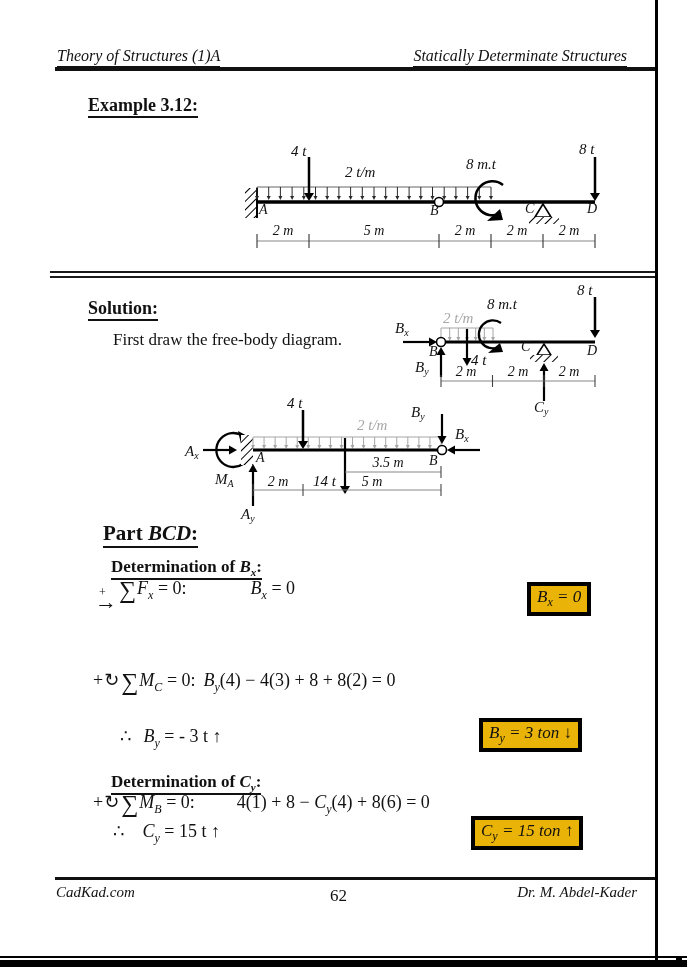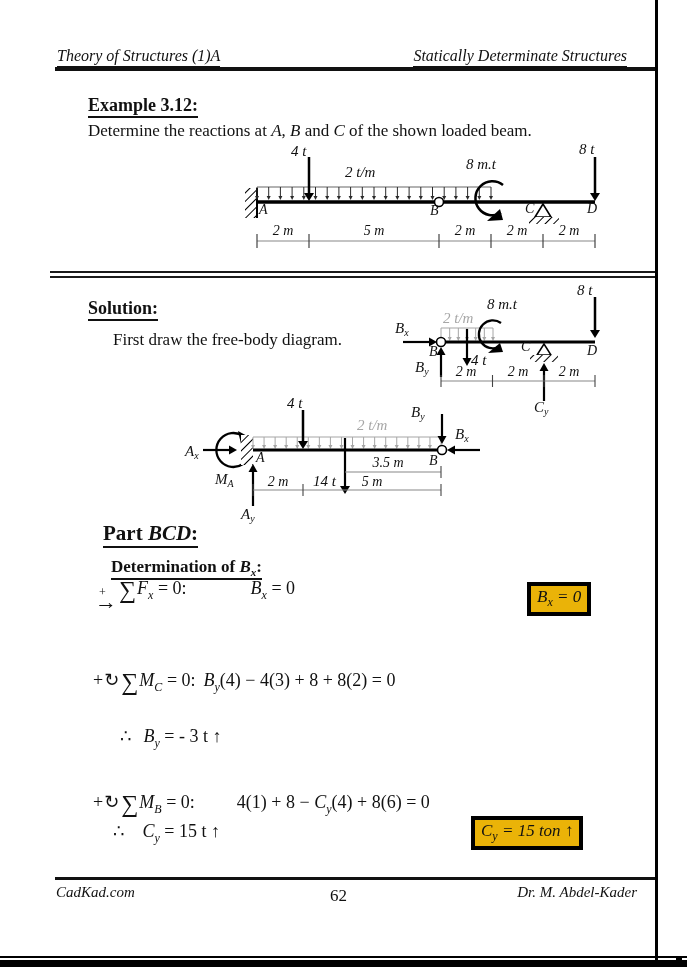--- a/index.html
+++ b/index.html
@@ -44,23 +44,20 @@
 </head>
 <body>
 
 <div class="page">
 
   <div class="abs hdr" style="left:57px;top:46px">Theory of Structures (1)A</div>
   <div class="abs hdr" style="right:60px;top:46px">Statically Determinate Structures</div>
   <div class="abs hdr-rule"></div>
 
   <div class="abs h-ex" style="left:88px;top:95px">Example 3.12:</div>
-  <div class="abs body-text" style="left:88px;top:121px">
-    <span>Determine the reactions at </span><i>A</i><span>, </span><i>B</i><span> and </span><i>C</i><span> of the shown loaded beam.</span>
-  </div>
 
   <svg class="abs" style="left:235px;top:143px" width="424" height="122" viewBox="0 0 424 122">
     <defs>
       <pattern id="hatch1" patternUnits="userSpaceOnUse" width="6" height="6" patternTransform="rotate(45)">
         <rect width="6" height="6" fill="#fff"></rect>
         <line x1="0" y1="0" x2="0" y2="6" stroke="#000" stroke-width="2"></line>
       </pattern>
     </defs>
     <g>
       <rect x="10" y="45" width="12" height="30" fill="url(#hatch1)"></rect>
@@ -352,21 +349,27 @@
   <div class="abs result-box" style="left:527px;top:582px">
     <i>B</i><sub>x</sub><span> = 0</span>
   </div>
 
   <div class="abs eq" style="left:93px;top:669px">
     <span>+</span><span class="rot">↻</span><span class="sum">∑</span><i>M</i><sub>C</sub><span> = 0:</span><span style="margin-left:8px"><i>B</i><sub>y</sub><span>(4) − 4(3) + 8 + 8(2) = 0</span></span>
   </div>
   <div class="abs eq" style="left:120px;top:725px">
     <span class="tf">∴</span><span style="margin-left:12px"><i>B</i><sub>y</sub><span> = - 3 t </span><span>↑</span></span>
   </div>
-
+  <div class="abs result-box" style="left:479px;top:718px">
+    <i>B</i><sub>y</sub><span> = 3 ton </span><span>↓</span>
+  </div>
+
+  <div class="abs h-det" style="left:111px;top:772px">
+    <span>Determination of </span><i>C</i><sub>y</sub><span>:</span>
+  </div>
   <div class="abs eq" style="left:93px;top:791px">
     <span>+</span><span class="rot">↻</span><span class="sum">∑</span><i>M</i><sub>B</sub><span> = 0:</span><span style="margin-left:42px"><span>4(1) + 8 − </span><i>C</i><sub>y</sub><span>(4) + 8(6) = 0</span></span>
   </div>
   <div class="abs eq" style="left:113px;top:820px">
     <span class="tf">∴</span><span style="margin-left:18px"><i>C</i><sub>y</sub><span> = 15 t </span><span>↑</span></span>
   </div>
   <div class="abs result-box" style="left:471px;top:816px">
     <i>C</i><sub>y</sub><span> = 15 ton </span><span>↑</span>
   </div>
 

